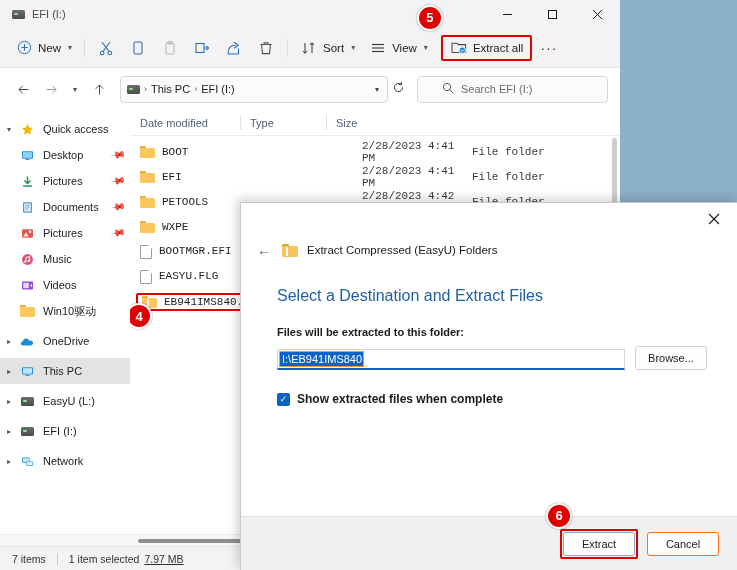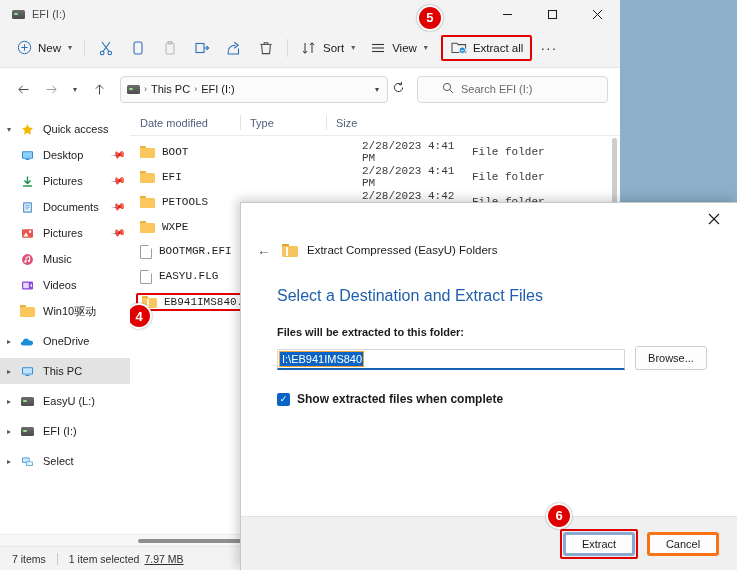--- a/index.html
+++ b/index.html
@@ -254,21 +254,21 @@
   }
   .dlg-check .lbl { font-size: 12px; color: #1b1b1b; font-weight: bold; }
 
   .dlg-footer {
     height: 54px; flex: 0 0 54px; background: #f0f0f0;
     border-top: 1px solid #e2e2e2;
     display: flex; align-items: center; justify-content: flex-end;
     gap: 9px; padding-right: 18px; position: relative;
   }
   .dlg-btn {
-    width: 72px; height: 24px; border: 3px solid #f97316; border-radius: 3px;
+    width: 72px; height: 24px; border: 1px solid #f97316; border-radius: 3px;
     background: #fdfdfd; font-size: 11px; color: #1b1b1b;
     display: flex; align-items: center; justify-content: center;
   }
   .dlg-btn.primary { border-color: #8aa9cf; }
   .extract-btn-wrap { position: relative; }
 </style>
 </head>
 <body>
 
 <div id="explorer">
@@ -600,21 +600,21 @@
       <div class="nav-item" style="margin-top:4px;">
         <span class="nav-exp">▸</span>
         <span class="nav-ico">
           <svg width="13" height="13" viewBox="0 0 13 13">
               <rect x="1" y="2.5" width="7.5" height="5.2" rx=".8" fill="#2d8fd8"></rect>
               <rect x="1.8" y="3.3" width="6" height="3.6" fill="#cfe9fb"></rect>
               <rect x="5" y="6.4" width="7" height="4.6" rx=".8" fill="#4aa8e0"></rect>
               <rect x="5.8" y="7.2" width="5.4" height="3" fill="#e8f5fd"></rect>
             </svg>
         </span>
-        <span class="nav-label">Select</span>
+        <span class="nav-label">Network</span>
       </div>
     </div>
 
     <div class="filepane">
 
       <div class="colhead">
         <div class="col col-date">
           <span>Date modified</span>
         </div>
         <div class="col col-type">

